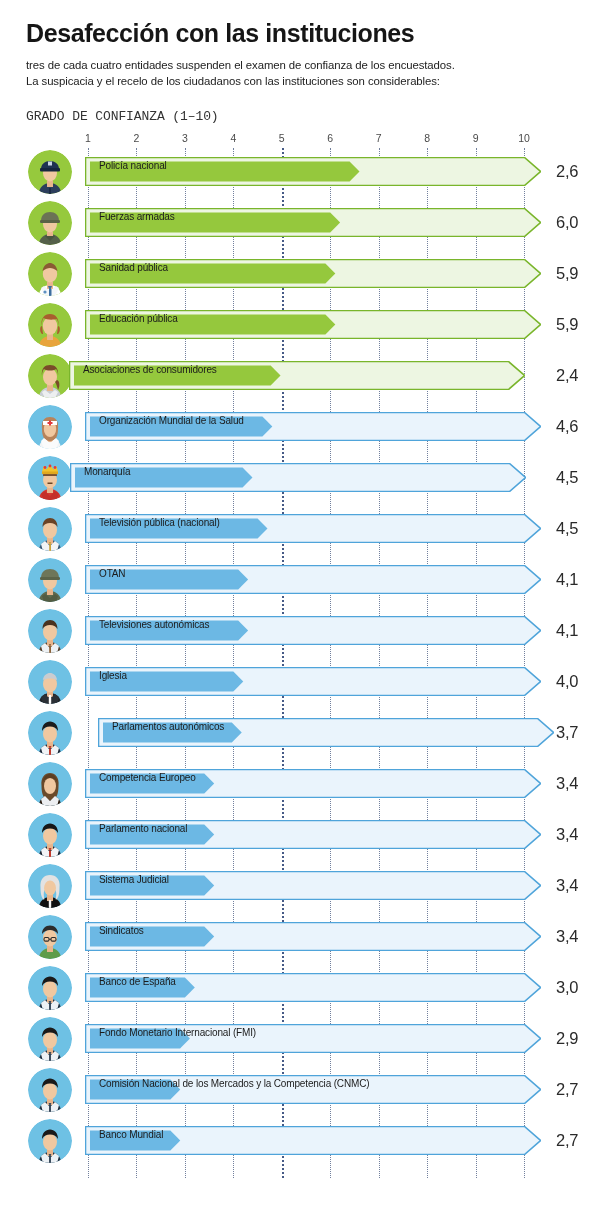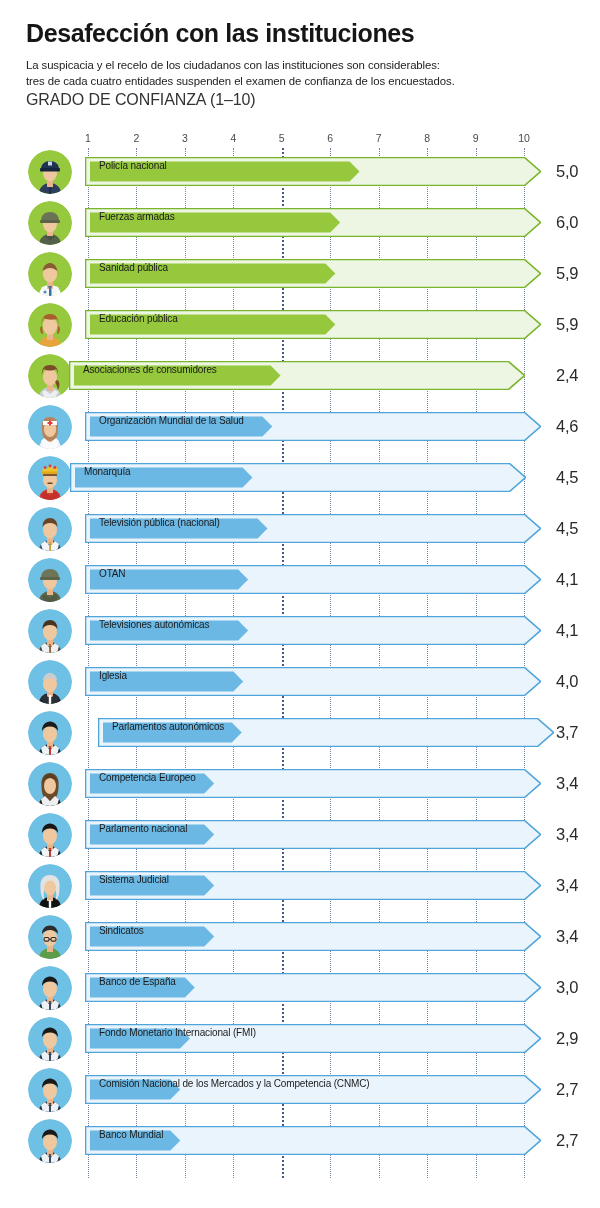--- a/index.html
+++ b/index.html
@@ -15,21 +15,21 @@
   .title{
     font-size:25px;font-weight:bold;letter-spacing:-0.4px;
     color:#161616;line-height:1.1;margin:0 0 9px 0;
   }
   .subtitle{
     font-size:11.4px;line-height:1.45;color:#222;margin:0;
     letter-spacing:-0.1px;
   }
   .subtitle span{display:block;}
   .unit{
-    font-size:16px;color:#333;margin-top:1px;letter-spacing:-0.1px;
+    font-size:13px;color:#333;margin-top:19px;letter-spacing:-0.1px;font-family:Liberation Mono, monospace;
   }
 
   
   .chart{position:absolute;left:0;top:132px;width:600px;height:1060px;}
 
   
   .axis{position:absolute;left:0;top:0;width:600px;height:16px;}
   .tick-label{
     position:absolute;top:0;font-size:10.5px;color:#4a4a4a;
     transform:translateX(-50%);text-align:center;
@@ -75,22 +75,22 @@
   }
 </style>
 </head>
 <body>
 
 <div class="page">
 
   <div class="header">
     <h1 class="title">Desafección con las instituciones</h1>
     <p class="subtitle">
+      <span>tres de cada cuatro entidades suspenden el examen de confianza de los encuestados.</span>
       <span>La suspicacia y el recelo de los ciudadanos con las instituciones son considerables:</span>
-      <span>tres de cada cuatro entidades suspenden el examen de confianza de los encuestados.</span>
     </p>
     <div class="unit">GRADO DE CONFIANZA (1–10)</div>
   </div>
 
   <div class="chart">
     <div class="axis" id="axis">
         <div class="tick-label" style="left: 88px;">1</div>
         <div class="tick-label" style="left: 136.444px;">2</div>
         <div class="tick-label" style="left: 184.889px;">3</div>
         <div class="tick-label" style="left: 233.333px;">4</div>
@@ -136,21 +136,21 @@
           </div>
           <div class="barwrap" style="left: 85px; width: 456px;">
             <div class="bar-outer">
               <svg width="456" height="29" viewBox="0 0 456 29" xmlns="http://www.w3.org/2000/svg">
        <path d="M0 0 H439 L455 14 L439 28 H0 Z" transform="translate(0.5,0.5)" fill="#EDF6E2" stroke="#79B52B" stroke-width="1.6"></path>
        <path d="M0 0 H259.6 L269.52000000000004 10 L259.6 20 H0 Z" transform="translate(5,4.5)" fill="#95C83D"></path>
      </svg>
             </div>
             <div class="bar-label">Policía nacional</div>
           </div>
-          <div class="value">5,0</div>
+          <div class="value">2,6</div>
         </div>
         <div class="row">
           <div class="avatar">
             <svg viewBox="0 0 44 44" xmlns="http://www.w3.org/2000/svg">
             <circle cx="22" cy="22" r="22" fill="#96C93D"></circle>
             <g clip-path="url(#cavatarsoldiericon)">
                 <path d="M11 44c0-7 5-11 11-11s11 4 11 11z" fill="#55604A"></path>
               <rect x="19" y="31" width="6" height="6" fill="#E8B58C"></rect>
               <ellipse cx="22" cy="23" rx="7" ry="8.5" fill="#F0C8A0"></ellipse>
               <path d="M13 20c0-6 4-9 9-9s9 3 9 9z" fill="#6B7355"></path>

